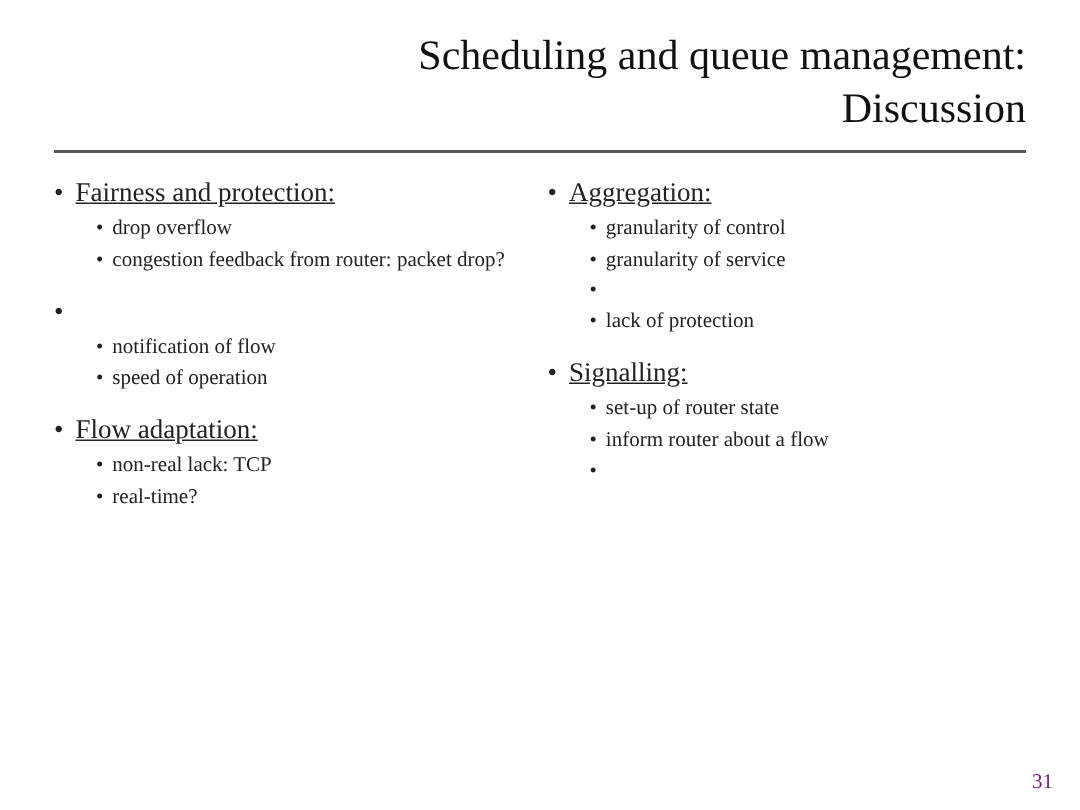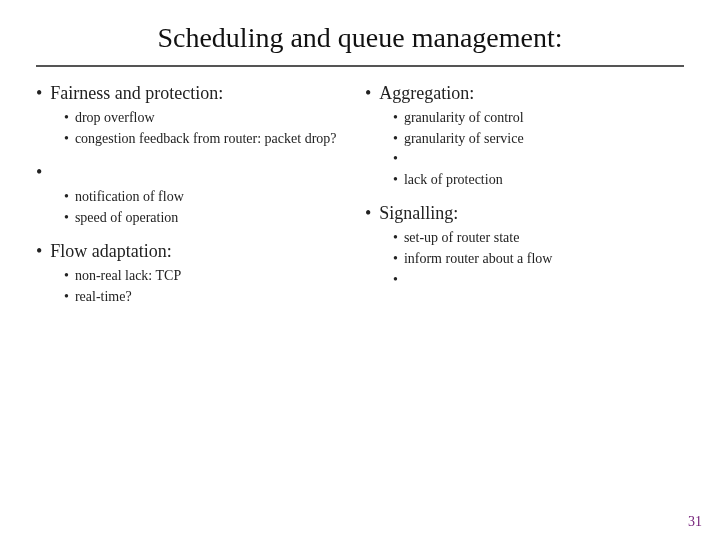--- a/index.html
+++ b/index.html
@@ -17,21 +17,21 @@
     .slide {
       width: 720px;
       height: 540px;
       padding: 20px 36px 20px 36px;
       display: flex;
       flex-direction: column;
       position: relative;
     }
 
     .title-area {
-      text-align: center;
+      text-align: right;
       padding-bottom: 10px;
       border-bottom: 2px solid #555;
       margin-bottom: 16px;
     }
 
     .title {
       font-size: 28px;
       font-weight: normal;
       line-height: 1.25;
       color: #111;
@@ -64,20 +64,21 @@
     }
 
     .main-bullet .bullet-dot {
       margin-right: 8px;
       font-size: 18px;
       flex-shrink: 0;
     }
 
     .main-bullet-text {
       font-size: 18px;
+      text-decoration: underline;
     }
 
     .sub-items {
       margin-left: 28px;
       margin-top: 2px;
       margin-bottom: 6px;
     }
 
     .sub-item {
       display: flex;
@@ -101,20 +102,21 @@
     }
   </style>
 </head>
 <body>
 
 <div class="slide">
 
   <div class="title-area">
     <div class="title">
       <span>Scheduling and queue management:</span><br>
+      <span>Discussion</span>
     </div>
   </div>
 
   <div class="content-columns">
 
     <div class="column">
 
       <div class="main-item">
         <div class="main-bullet">
           <span class="bullet-dot">•</span>

